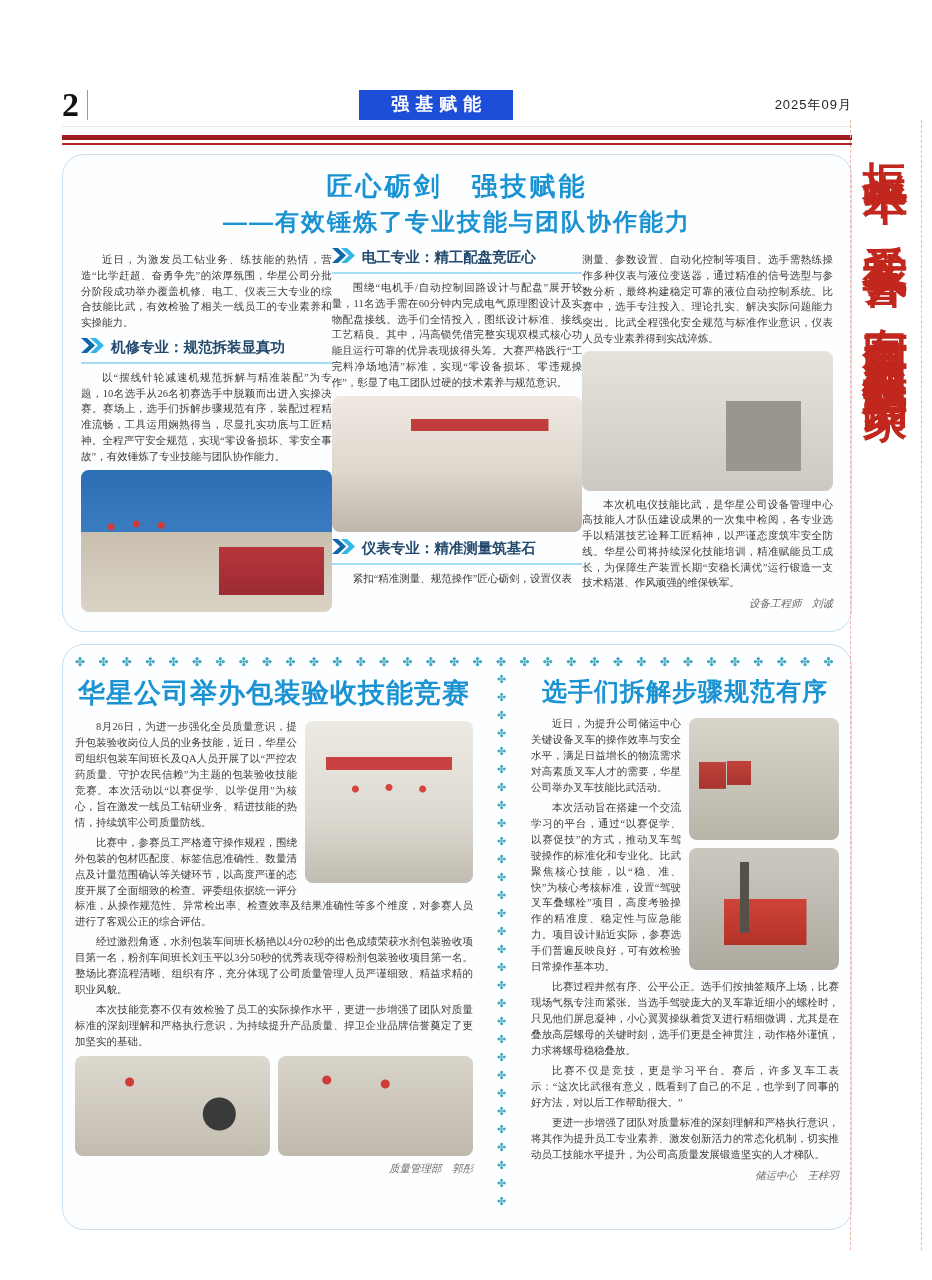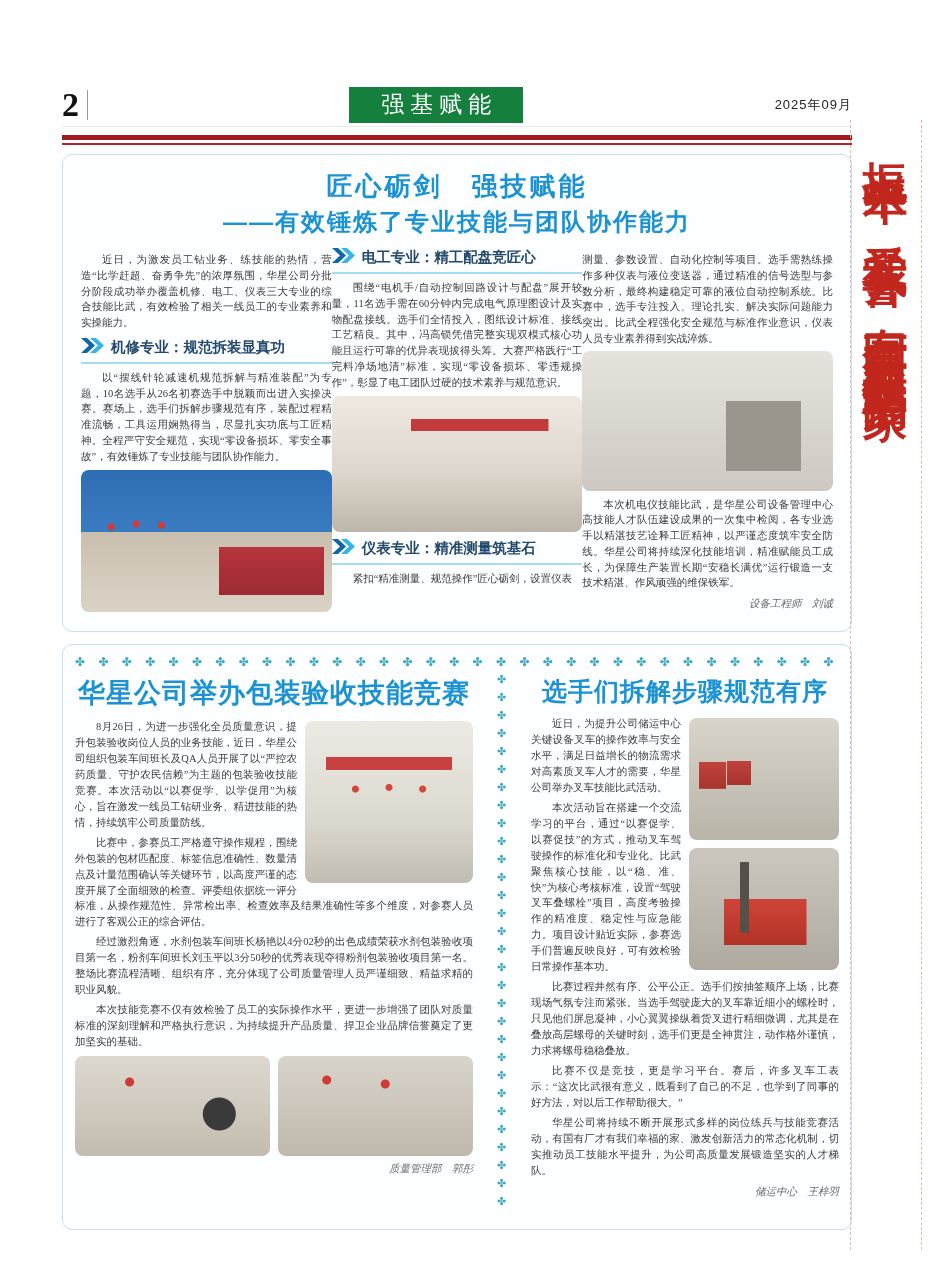--- a/index.html
+++ b/index.html
@@ -7,27 +7,27 @@
     width:932px;height:1280px;position:relative;background:#ffffff;
     font-family:"Liberation Sans",sans-serif;overflow:hidden;
   }
   .main-col{position:absolute;left:62px;top:84px;width:790px;}
 
   
   .masthead{display:flex;align-items:center;height:42px;border-bottom:1px solid #e9e9e9;}
   .pageno{font-family:"Liberation Serif",serif;font-weight:bold;font-size:34px;color:#111;line-height:1;}
   .head-vline{width:1px;height:30px;background:#9a9a9a;margin:0 10px 0 8px;}
   .mast-spacer{flex:1;}
-  .banner{background:#15803d;color:#fff;font-weight:normal;font-size:23px;letter-spacing:6px;
+  .banner{background:#1d4ed8;color:#fff;font-weight:bold;font-size:18px;letter-spacing:6px;
           padding:4px 26px 5px 32px;line-height:1.2;}
   .date{font-size:13px;color:#222;letter-spacing:1px;}
   .rule{margin-top:8px;height:3px;border-top:5px solid #9e1c20;border-bottom:2px solid #b3242a;}
 
   
-  .box{border:1px solid #c3dff2;border-radius:10px;background:#fdfeff;overflow:hidden;}
+  .box{border:1px solid #c3dff2;border-radius:22px;background:#fdfeff;overflow:hidden;}
   .top-box{margin-top:9px;height:478px;padding:12px 18px;box-sizing:border-box;}
   .bottom-box{margin-top:12px;height:586px;padding:8px 12px 10px;box-sizing:border-box;background:#fcfeff;}
 
   
   .m-title{ text-align:center;color:#1b93d3;font-weight:800;font-size:26px;letter-spacing:3px;margin:2px 0 2px;}
   .m-sub{ text-align:center;color:#1b93d3;font-weight:800;font-size:24px;letter-spacing:2px;margin:2px 0 10px;}
   .cols{display:flex;gap:0;}
   .col{flex:1;min-width:0;}
   .col p{margin:4px 0;font-family:"Liberation Serif",serif;font-size:10.5px;line-height:1.5;
          color:#3a3a3a;text-align:justify;}
@@ -207,21 +207,21 @@
         <div class="art-title">选手们拆解步骤规范有序</div>
         <div class="art-body">
           <div class="fr-stack">
             <div class="photo ph-forkline"></div>
             <div class="photo ph-forkdrive"></div>
           </div>
           <p class="indent">近日，为提升公司储运中心关键设备叉车的操作效率与安全水平，满足日益增长的物流需求对高素质叉车人才的需要，华星公司举办叉车技能比武活动。</p>
           <p class="indent">本次活动旨在搭建一个交流学习的平台，通过“以赛促学、以赛促技”的方式，推动叉车驾驶操作的标准化和专业化。比武聚焦核心技能，以“稳、准、快”为核心考核标准，设置“驾驶叉车叠螺栓”项目，高度考验操作的精准度、稳定性与应急能力。项目设计贴近实际，参赛选手们普遍反映良好，可有效检验日常操作基本功。</p>
           <p class="indent">比赛过程井然有序、公平公正。选手们按抽签顺序上场，比赛现场气氛专注而紧张。当选手驾驶庞大的叉车靠近细小的螺栓时，只见他们屏息凝神，小心翼翼操纵着货叉进行精细微调，尤其是在叠放高层螺母的关键时刻，选手们更是全神贯注，动作格外谨慎，力求将螺母稳稳叠放。</p>
           <p class="indent">比赛不仅是竞技，更是学习平台。赛后，许多叉车工表示：“这次比武很有意义，既看到了自己的不足，也学到了同事的好方法，对以后工作帮助很大。”</p>
-          <p class="indent">华星公司将持续不断开展形式多样的岗位练兵与技能竞赛活动，有国有厂才有我们幸福的家、激发创新活力的常态化机制，切实推动员工技能水平提升，为公司高质量发展锻造坚实的人才梯队。</p>
+          <p class="indent">更进一步增强了团队对质量标准的深刻理解和严格执行意识，将其作为提升员工专业素养、激发创新活力的常态化机制，切实推动员工技能水平提升，为公司高质量发展锻造坚实的人才梯队。</p>
           <div class="byline">储运中心　王梓羽</div>
         </div>
       </article>
 
     </div>
   </section>
 
 </div>
 
 <aside class="calligraphy">振兴中华 爱我齐鲁 有国有厂才有我们幸福的家</aside>

